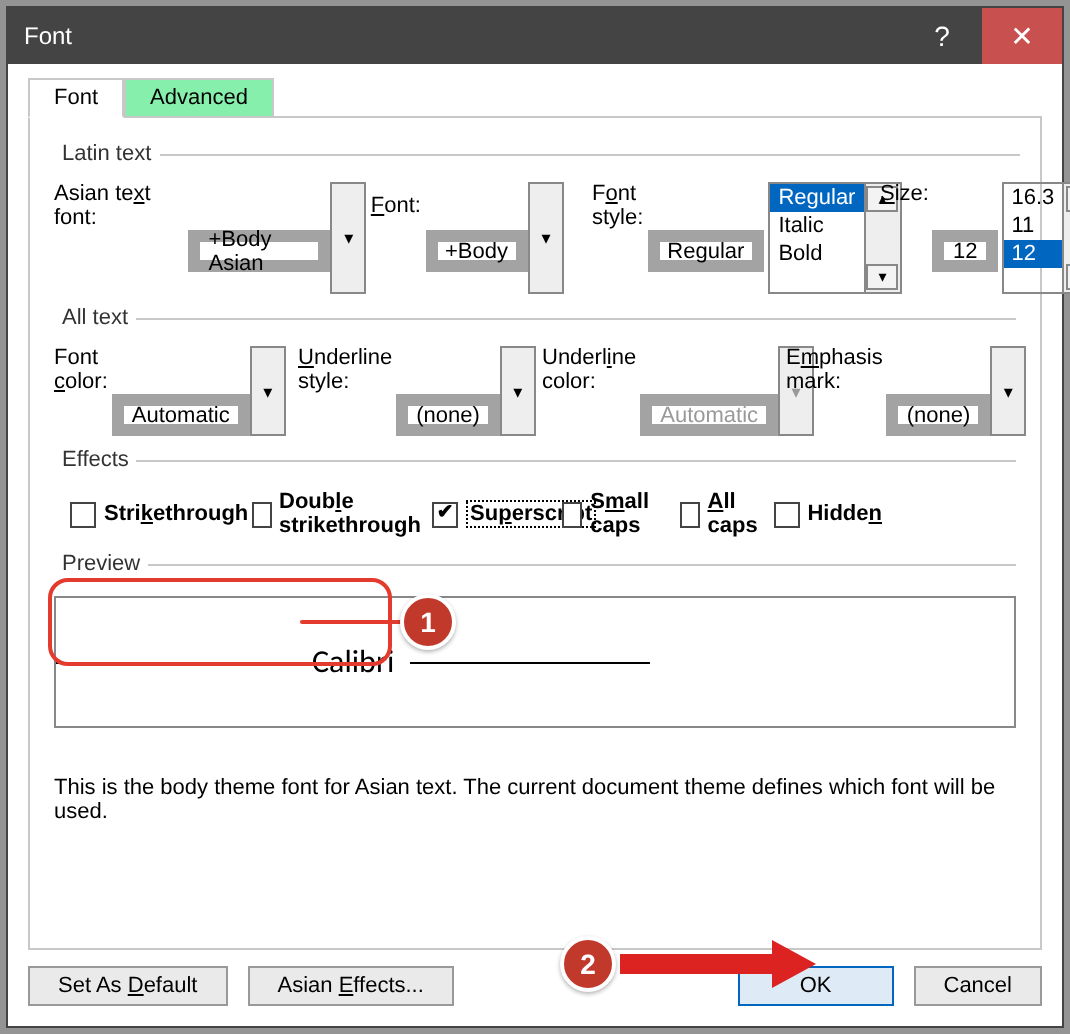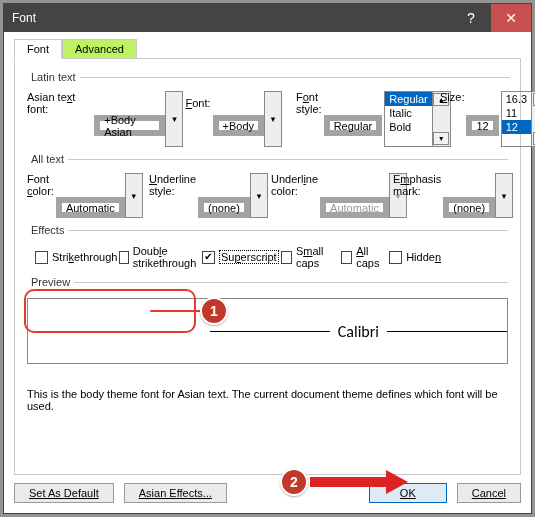--- a/index.html
+++ b/index.html
@@ -4,42 +4,42 @@
 <style>
   * { box-sizing: border-box; font-family: "Segoe UI", Tahoma, sans-serif; font-size: 11px; }
   body { margin: 0; background: #949494; width: 535px; height: 517px; position: relative; }
   .wrap { position: absolute; inset: 3px; background: #fff; border: 1px solid #444; display: flex; flex-direction: column; }
   .titlebar { height: 28px; background: #444; color: #fff; display: flex; align-items: center; padding-left: 8px; }
   .titlebar .title { flex: 1; font-size: 12px; }
   .titlebar .sysbtn { width: 40px; height: 100%; display: flex; align-items: center; justify-content: center; font-size: 14px; }
   .titlebar .close { background: #c8504f; }
   .client { flex: 1; padding: 6px 10px 10px 10px; display: flex; flex-direction: column; }
   .tabbar { display: flex; position: relative; top: 1px; }
-  .tab { padding: 3px 12px; border: 1px solid #c8c8c8; background: #bef264; cursor: default; }
+  .tab { padding: 3px 12px; border: 1px solid #c8c8c8; background: #86efac; cursor: default; }
   .tab.active { background: #fff; border-bottom: 1px solid #fff; }
   .tabbody { border: 1px solid #c8c8c8; flex: 1; padding: 8px 12px; }
   fieldset { border: none; border-top: 1px solid #c8c8c8; margin: 4px 0 6px 0; padding: 6px 0 0 0; }
   fieldset > legend { padding: 0 4px; color: #333; }
   .row { display: flex; gap: 14px; margin-top: 2px; }
   .col { display: flex; flex-direction: row; gap: 2px; }
   .lbl { text-decoration: none; color: #000; }
   .combo { display: flex; }
   .combo .field { flex: 1; border: 6px solid #a3a3a3; padding: 2px 4px; height: 21px; display: flex; align-items: center; background: #fff; margin-top: 24px; }
   .dropbtn { width: 18px; border: 1px solid #888; background: #eee; display: flex; align-items: center; justify-content: center; font-size: 9px; }
   .listbox { border: 1px solid #888; height: 56px; display: flex; }
   .listbox .items { flex: 1; overflow: hidden; }
   .listbox .item { padding: 1px 4px; }
   .listbox .item.sel { background: #0066c0; color: #fff; }
   .listbox .scroll { width: 18px; background: #eee; border-left: 1px solid #888; display: flex; flex-direction: column; justify-content: space-between; align-items: center; font-size: 9px; padding: 1px 0; }
-  .check { display: flex; align-items: center; gap: 4px; margin: 1px 0; }
+  .check { display: flex; align-items: center; gap: 4px; margin: 1px 0; font-weight: bold; }
   .chk { width: 13px; height: 13px; border: 1px solid #444; display: flex; align-items: center; justify-content: center; font-size: 10px; line-height: 1; background: #fff; }
   .disabled { color: #999; }
-  .preview { border: 1px solid #888; height: 66px; display: flex; align-items: center; justify-content: flex-end; gap: 8px; margin-top: 4px; }
+  .preview { border: 1px solid #888; height: 66px; display: flex; align-items: center; justify-content: flex-start; gap: 8px; margin-top: 4px; }
   .pline { width: 120px; border-bottom: 1px solid #000; }
-  .footer { margin-top: auto; padding-top: 8px; display: flex; align-items: center; gap: 10px; text-decoration: underline; }
+  .footer { margin-top: auto; padding-top: 8px; display: flex; align-items: center; gap: 10px; }
   .btn { border: 1px solid #999; background: #eaeaea; padding: 3px 14px; text-align: center; }
   .btn.ok { border: 1px solid #0066c0; background: #deeaf6; padding: 3px 30px; }
   .callout { position: absolute; left: 24px; top: 289px; width: 172px; height: 44px; border: 2px solid #e33b2e; border-radius: 10px; pointer-events: none; }
   .badge { position: absolute; width: 28px; height: 28px; border-radius: 50%; background: #c0392b; border: 2px solid #fff; box-shadow: 0 1px 2px rgba(0,0,0,.3); color: #fff; display: flex; align-items: center; justify-content: center; font-weight: bold; font-size: 14px; }
   .badge1 { left: 200px; top: 297px; }
   .badge2 { left: 280px; top: 468px; }
   .cline { position: absolute; left: 150px; top: 310px; width: 54px; height: 2px; background: #e33b2e; border-radius: 2px; }
   .arrow { position: absolute; left: 310px; top: 470px; width: 100px; height: 24px; }
   .arrow .shaft { position: absolute; left: 0; top: 7px; width: 78px; height: 10px; background: #d22; }
   .arrow .head { position: absolute; left: 76px; top: 0; width: 0; height: 0; border-top: 12px solid transparent; border-bottom: 12px solid transparent; border-left: 22px solid #d22; }

